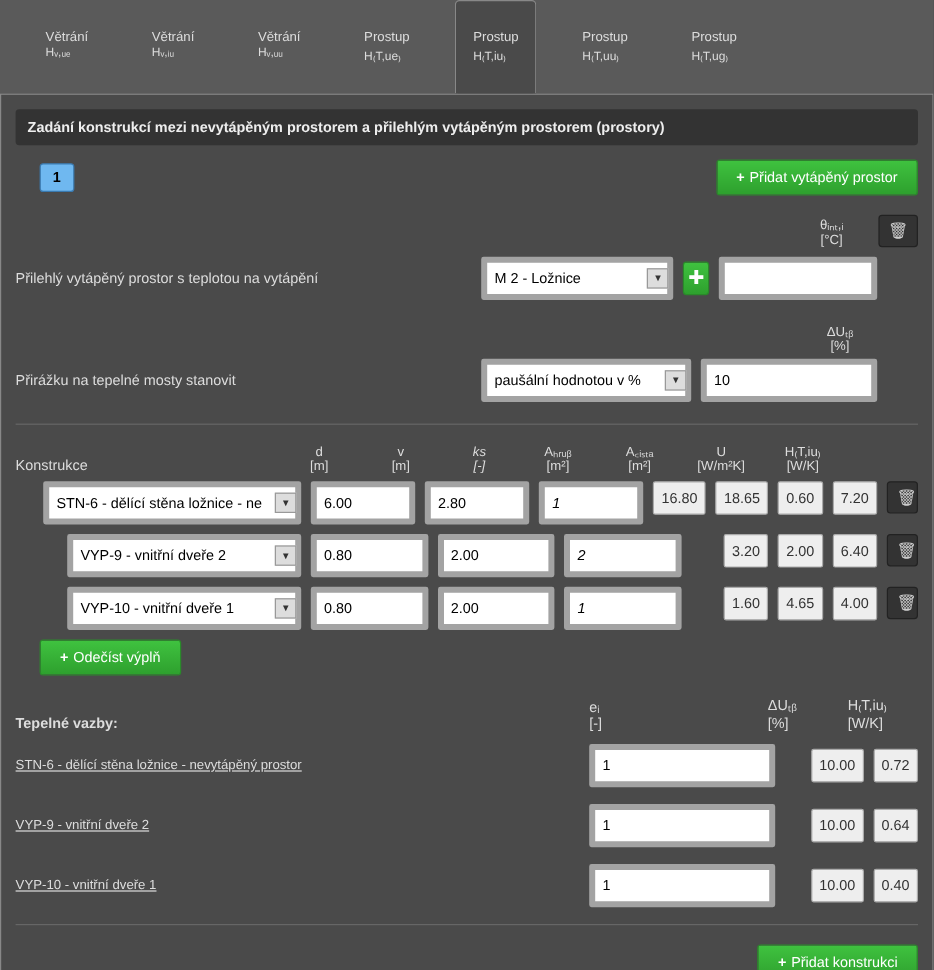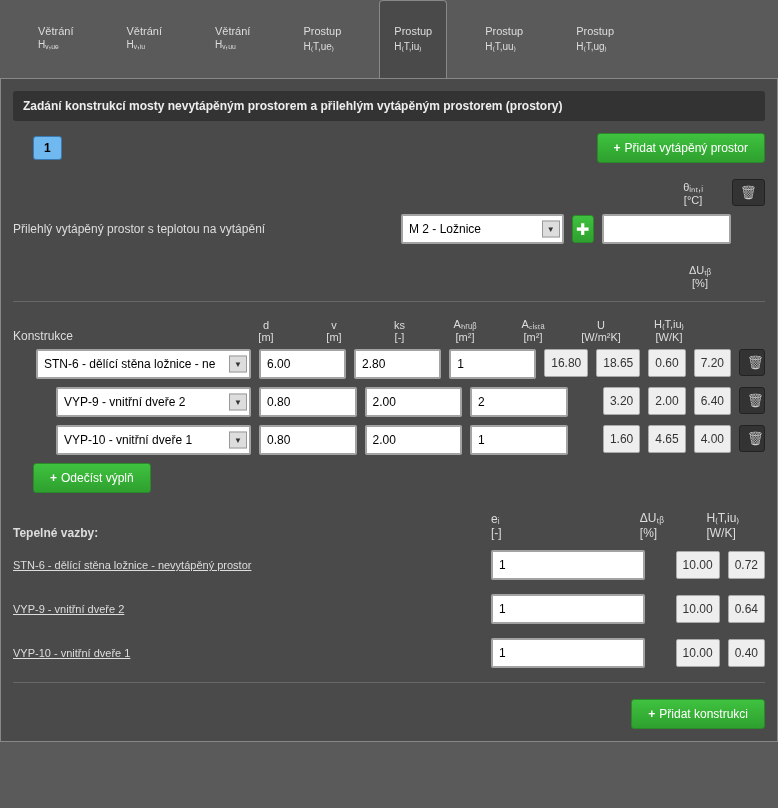--- a/index.html
+++ b/index.html
@@ -101,21 +101,21 @@
     font-size: 12px;
   }
   .select-wrap {
     position: relative;
     display: inline-block;
   }
   .select-wrap.small { width: 210px; }
   .select-wrap.smaller { width: 195px; }
   select, input[type="text"] {
     background: #fff;
-    border: 2px solid #a3a3a3;
+    border: 5px solid #a3a3a3;
     border-radius: 2px;
     padding: 6px 6px;
     font-size: 12px;
     width: 100%;
   }
   select { padding-right: 22px; appearance: none; }
   .select-wrap::after {
     content: "▼";
     position: absolute;
     right: 4px;
@@ -142,21 +142,21 @@
   .divider { border: none; border-top: 1px solid #666; margin: 12px 0 8px; }
   .table-head {
     display: flex;
     align-items: flex-end;
     padding: 6px 0;
     gap: 8px;
   }
   .table-head .col-label { flex: 0 0 215px; font-weight: normal; font-size: 12px; }
   .table-head .col-h { text-align: center; font-size: 11px; }
   .w-60 { width: 60px; }
-  .w-55 { width: 55px; }
+  .w-55 { width: 55px; font-style: italic; }
   .w-trash { width: 26px; }
   .table-row {
     display: flex;
     align-items: flex-start;
     gap: 8px;
     margin-bottom: 8px;
     padding-left: 23px;
   }
   .table-row .select-cell { flex: 0 0 215px; }
   .table-row.indent .select-cell { flex: 0 0 195px; margin-left: 20px; }
@@ -224,21 +224,21 @@
       <div>Prostup</div>
       <span class="sub">H₍T,uu₎</span>
     </div>
     <div class="tab">
       <div>Prostup</div>
       <span class="sub">H₍T,ug₎</span>
     </div>
   </div>
 
 <div class="panel">
-  <div class="section-title">Zadání konstrukcí mosty nevytápěným prostorem a přilehlým vytápěným prostorem (prostory)</div>
+  <div class="section-title">Zadání konstrukcí mezi nevytápěným prostorem a přilehlým vytápěným prostorem (prostory)</div>
 
   <div class="top-row">
     <div class="page-badge">1</div>
     <button class="btn-green">
       <span class="plus">+</span><span>Přidat vytápěný prostor</span>
     </button>
   </div>
 
   <div class="header-info">
     <div class="hdr-cell">
@@ -265,20 +265,32 @@
   </div>
 
   <div class="header-info" style="margin-bottom:4px;">
     <div class="hdr-cell">
       <div>ΔUₜᵦ</div>
       <div>[%]</div>
     </div>
     <div style="width:26px;"></div>
   </div>
 
+  <div class="form-row">
+    <div class="form-label">Přirážku na tepelné mosty stanovit</div>
+    <div class="select-wrap small">
+      <select>
+        <option>paušální hodnotou v %</option>
+      </select>
+    </div>
+    <div style="margin-left:auto; display:flex; gap:14px; align-items:center;">
+      <input type="text" class="input-sm" value="10" style="">
+      <div style="width:26px;"></div>
+    </div>
+  </div>
 
   <hr class="divider">
 
   <div class="table-head">
     <div class="col-label">Konstrukce</div>
     <div class="col-h w-60">
         <div>d</div>
         <div>[m]</div>
       </div>
     <div class="col-h w-60">

